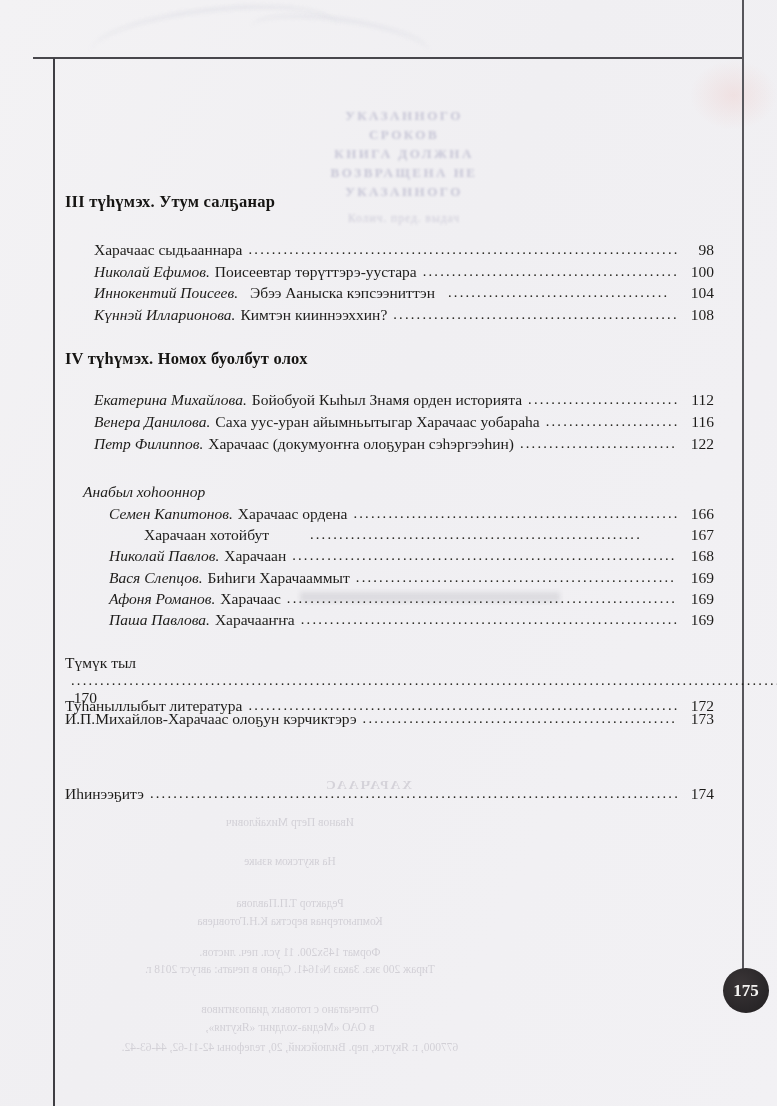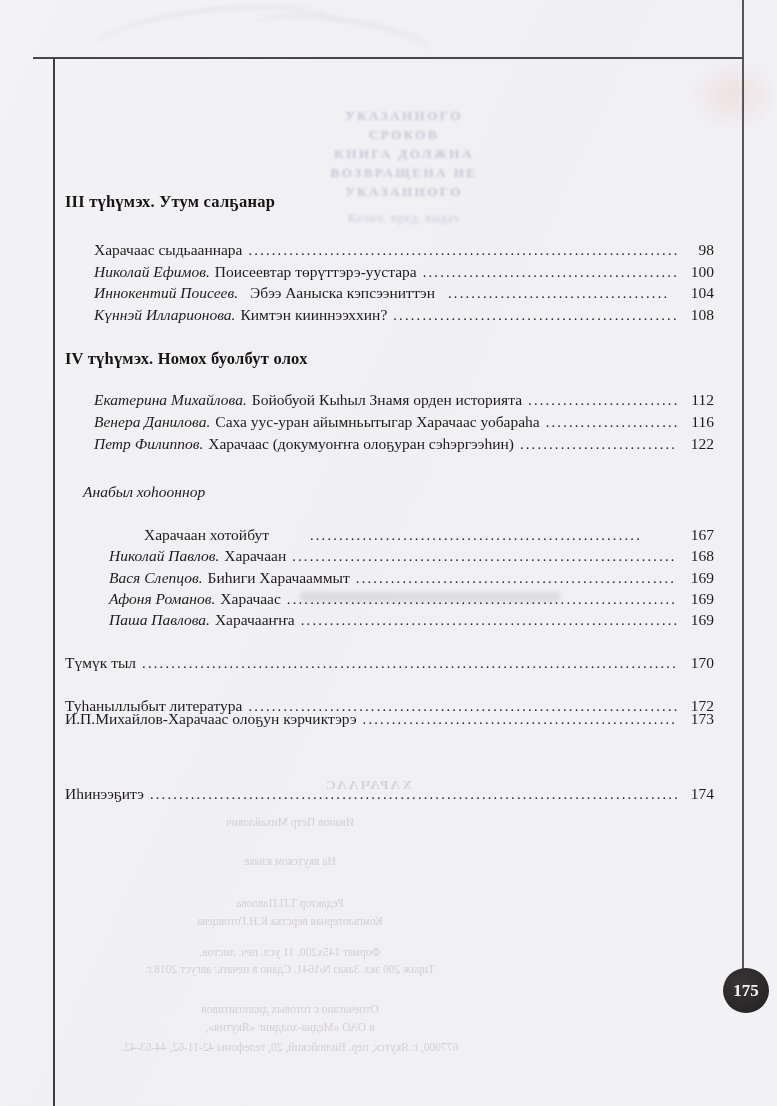--- a/index.html
+++ b/index.html
@@ -24,21 +24,21 @@
   
   #badge{position:absolute;left:723px;top:968px;width:46px;height:45px;border-radius:50%;
     background:radial-gradient(circle at 40% 35%,#3a3537 0%,#2b282a 60%,#232021 100%);
     color:#f4f3f1;text-align:center;line-height:45px;
     font-weight:bold;font-size:17px;font-family:"Liberation Serif",serif;}
   
   .heading{position:absolute;left:65px;font-weight:bold;font-size:16.5px;
     letter-spacing:.2px;color:#161513;white-space:nowrap;}
   .subheading{position:absolute;left:83px;font-style:italic;font-size:15.5px;
     color:#1d1c1a;white-space:nowrap;}
-  .row{position:absolute;right:63px;display:flex;align-items:center;
+  .row{position:absolute;right:63px;display:flex;align-items:flex-start;
     font-size:15.5px;white-space:nowrap;}
   .row .author{font-style:italic;}
   .row .author:not(:empty){margin-right:5px;}
   .row .dots{flex:1;overflow:hidden;margin:0 5px 0 6px;letter-spacing:2.2px;
     font-size:14.5px;color:#26251f;}
   .row .dots::after{content:"......................................................................................................................................................................";}
   .row .pg{min-width:32px;text-align:right;}
   .lx94{left:94px;} .lx109{left:109px;} .lx65{left:65px;}
   
   #stamp{position:absolute;left:289px;top:106px;width:230px;text-align:center;
@@ -118,20 +118,26 @@
   </div>
   <div class="row lx94" style="top:435px;">
     <span class="author">Петр Филиппов.</span>
     <span class="title">Харачаас (докумуоҥҥа олоҕуран сэһэргээһин)</span>
     <span class="dots"></span>
     <span class="pg">122</span>
   </div>
 
   <div class="subheading" style="top:483px;">Анабыл хоһооннор</div>
 
+  <div class="row lx109" style="top:505px;">
+    <span class="author">Семен Капитонов.</span>
+    <span class="title">Харачаас ордена</span>
+    <span class="dots"></span>
+    <span class="pg">166</span>
+  </div>
   <div class="row lx109" style="top:526px;gap:35px;">
     <span class="author"></span>
     <span class="title">Харачаан хотойбут</span>
     <span class="dots"></span>
     <span class="pg">167</span>
   </div>
   <div class="row lx109" style="top:547px;">
     <span class="author">Николай Павлов.</span>
     <span class="title">Харачаан</span>
     <span class="dots"></span>
@@ -151,21 +157,21 @@
   </div>
   <div class="row lx109" style="top:611px;">
     <span class="author">Паша Павлова.</span>
     <span class="title">Харачааҥҥа</span>
     <span class="dots"></span>
     <span class="pg">169</span>
   </div>
 
   <div id="ghost-streak"></div>
 
-  <div class="row lx65" style="top:654px;">
+  <div class="row lx65" style="top:654px;flex-direction:column;">
     <span class="title">Түмүк тыл</span>
     <span class="dots"></span>
     <span class="pg">170</span>
   </div>
   <div class="row lx65" style="top:697px;">
     <span class="title">Туһаныллыбыт литература</span>
     <span class="dots"></span>
     <span class="pg">172</span>
   </div>
   <div class="row lx65" style="top:710px;">

